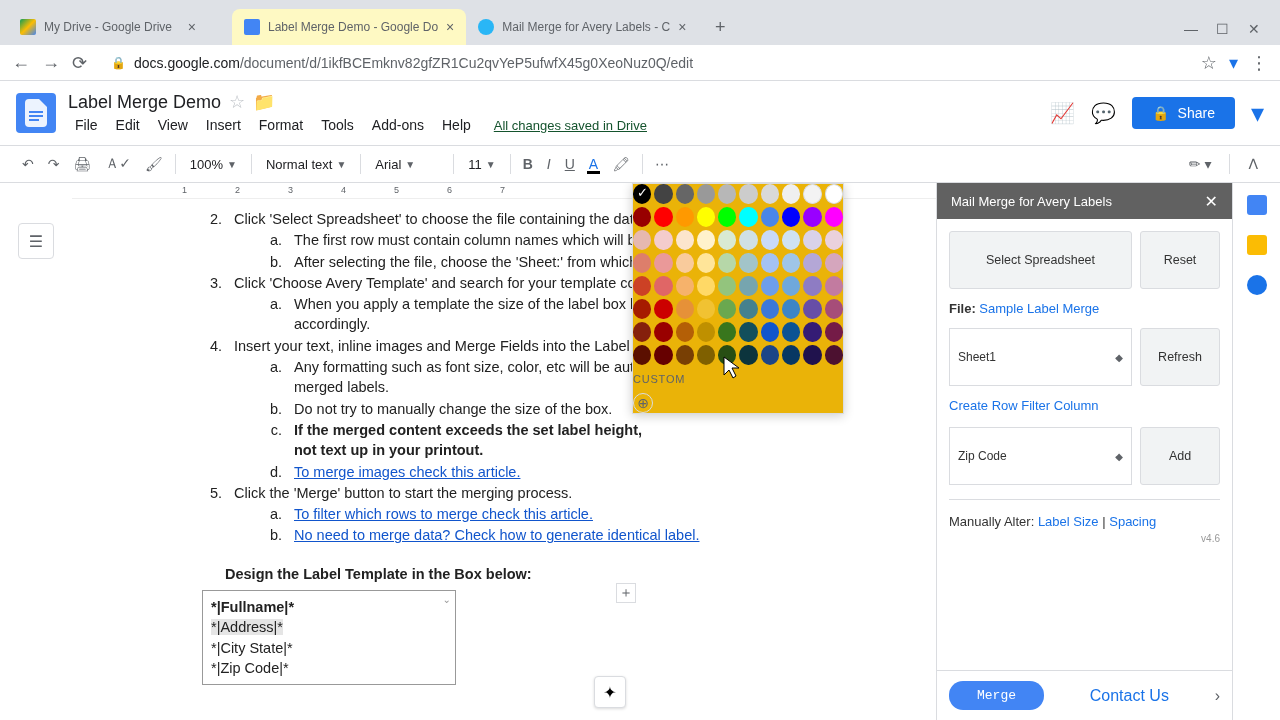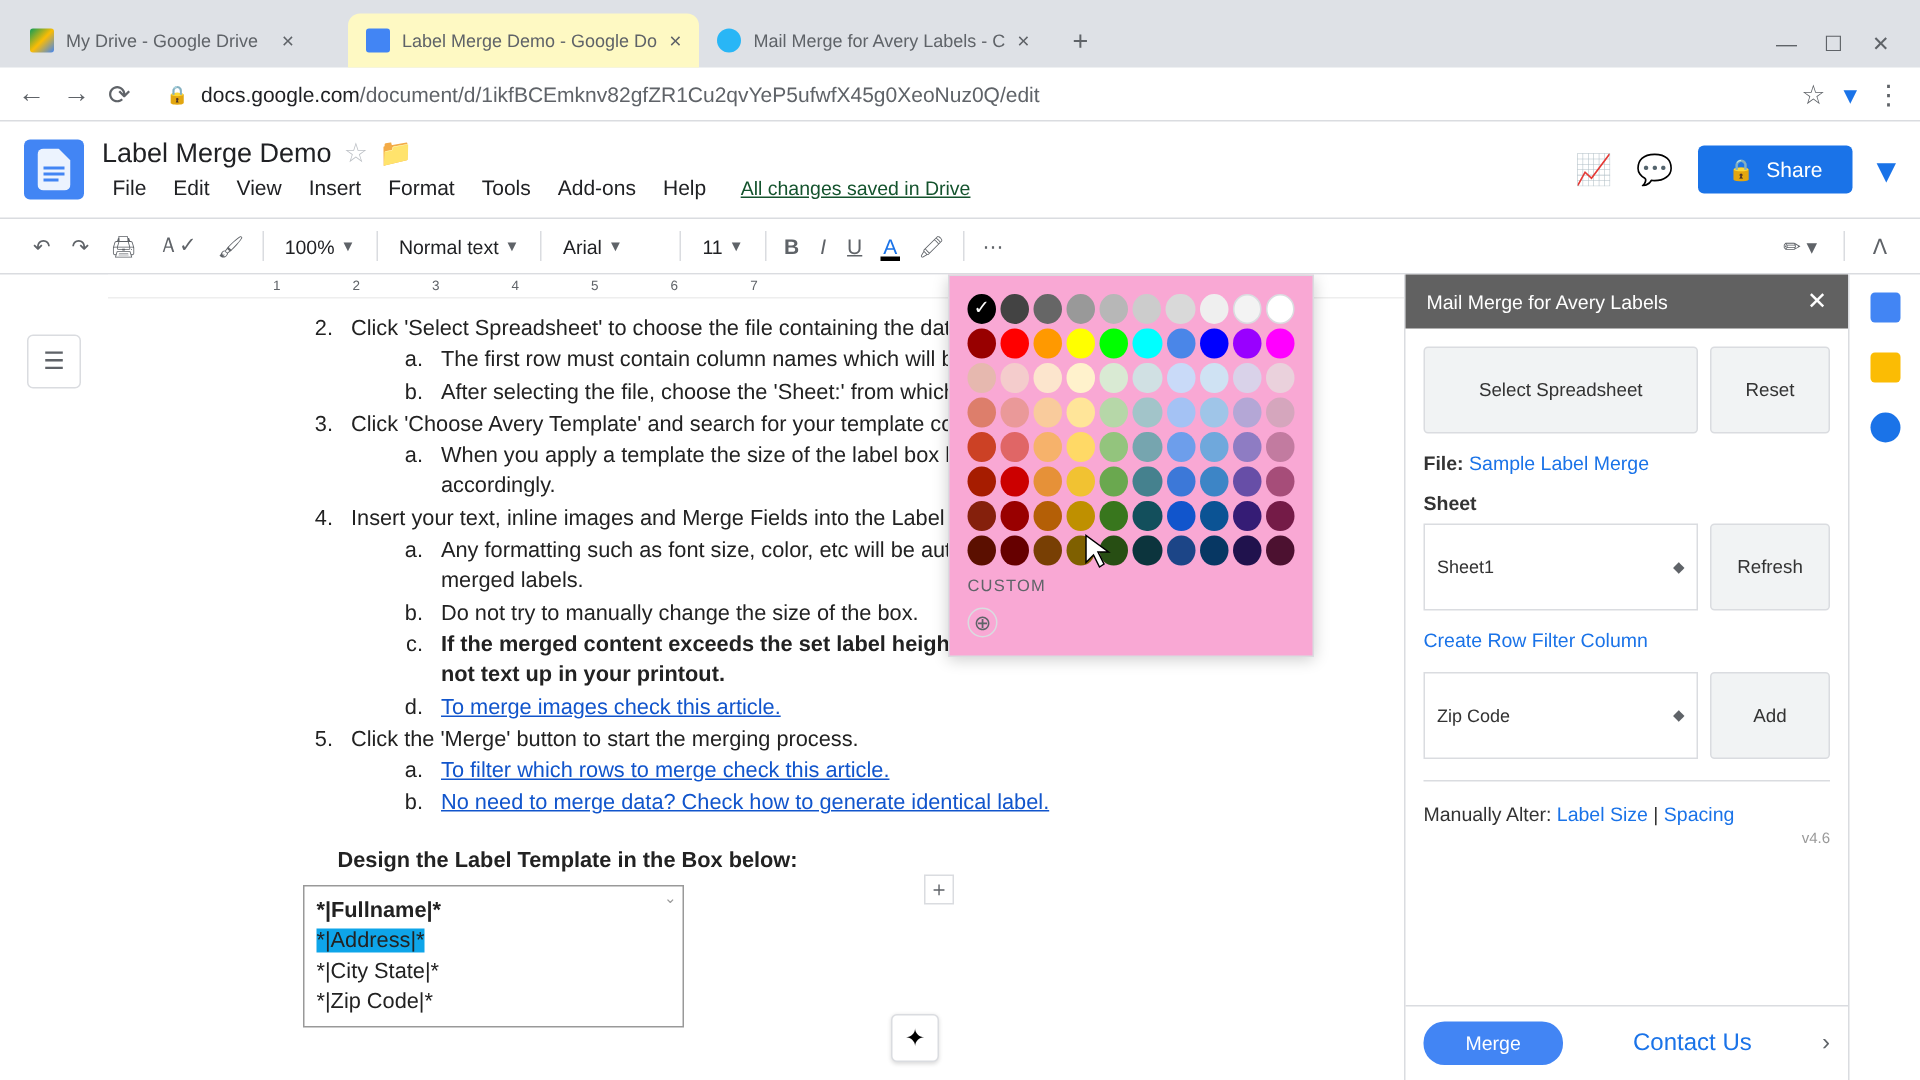--- a/index.html
+++ b/index.html
@@ -54,25 +54,25 @@
 .ruler { height: 16px; background: #fff; border-bottom: 1px solid #eee; position: relative; font-size: 9px; color: #5f6368; }
 .ruler-marks { position: absolute; left: 110px; top: 2px; display: flex; gap: 48px; }
 .doc-page { background: #fff; margin: 0 20px; padding: 10px 100px 20px 110px; font-size: 14.5px; line-height: 1.4; color: #222; }
 .doc-page ol { list-style-position: outside; }
 .doc-page ol > li { margin-left: 24px; padding-left: 8px; }
 .sublist { list-style-type: lower-alpha; margin-left: 28px; }
 .sublist li { padding-left: 6px; margin: 1px 0; }
 .doc-link { color: #1155cc; text-decoration: underline; }
 .section-head { font-weight: bold; margin-top: 18px; margin-left: 23px; }
 .label-box { border: 1px solid #999; width: 254px; margin-top: 6px; padding: 6px 8px; position: relative; }
-.label-box .field-hl { background: #0ea5e9; }
+.label-box .field-hl { background: #e5e5e5; }
 .label-corner { position: absolute; top: 2px; right: 4px; font-size: 10px; color: #999; }
 
 
-.color-popup { position: absolute; top: 0; left: 560px; width: 244px; background: #f9a8d4; border: 1px solid #dadce0; box-shadow: 0 2px 10px rgba(0,0,0,0.2); padding: 12px; z-index: 100; }
+.color-popup { position: absolute; top: 0; left: 560px; width: 212px; background: #eab308; border: 1px solid #dadce0; box-shadow: 0 2px 10px rgba(0,0,0,0.2); z-index: 100; }
 .color-row { display: flex; gap: 3px; margin-bottom: 3px; }
 .color-swatch { width: 20px; height: 20px; border-radius: 50%; cursor: pointer; position: relative; }
 .color-swatch.checked::after { content: '✓'; color: #fff; position: absolute; top: 1px; left: 4px; font-size: 13px; }
 .color-swatch.bordered { border: 1px solid #dadce0; }
 .custom-label { font-size: 11px; color: #5f6368; letter-spacing: 0.8px; margin: 8px 0; }
 .custom-add { width: 20px; height: 20px; border: 1px solid #dadce0; border-radius: 50%; display: flex; align-items: center; justify-content: center; color: #5f6368; font-size: 14px; }
 
 
 .addon-panel { width: 296px; border-left: 1px solid #dadce0; display: flex; flex-direction: column; }
 .addon-header { background: #616161; color: #fff; height: 36px; display: flex; align-items: center; padding: 0 14px; font-size: 13px; font-weight: 500; justify-content: space-between; }
@@ -80,21 +80,21 @@
 .addon-body { padding: 12px; font-size: 13px; color: #333; flex: 1; }
 .addon-row { display: flex; gap: 8px; margin-bottom: 12px; }
 .addon-btn { flex: 1; background: #f1f3f4; border: 1px solid #dadce0; border-radius: 3px; padding: 21px 0; text-align: center; font-size: 12.5px; cursor: pointer; }
 .addon-btn.full { width: 100%; }
 .addon-label { font-weight: bold; margin-bottom: 6px; font-size: 13px; }
 .addon-link { color: #1a73e8; cursor: pointer; }
 .addon-select { width: 100%; border: 1px solid #dadce0; padding: 6px 8px; font-size: 12px; background: #fff; display: flex; justify-content: space-between; align-items: center; }
 .addon-select .sel-arrow { font-size: 10px; color: #5f6368; }
 .addon-hr { border: none; border-top: 1px solid #dadce0; margin: 14px 0; }
 .addon-footer { border-top: 1px solid #dadce0; padding: 10px 12px; display: flex; align-items: center; justify-content: space-between; }
-.merge-btn { background: #4285f4; color: #fff; padding: 7px 28px; border-radius: 14px; font-size: 13px; }
+.merge-btn { background: #4285f4; color: #fff; padding: 7px 28px; border-radius: 14px; font-size: 13px; font-family: Liberation Mono, monospace; }
 .version { text-align: right; font-size: 10px; color: #999; margin-top: 4px; }
 
 
 .side-strip { width: 48px; border-left: 1px solid #dadce0; display: flex; flex-direction: column; align-items: center; padding-top: 12px; gap: 20px; }
 .side-icon { width: 20px; height: 20px; border-radius: 3px; }
 
 .cursor-overlay { position: absolute; top: 172px; left: 650px; z-index: 200; pointer-events: none; }
 .explore-btn { position: absolute; bottom: 12px; right: 310px; width: 32px; height: 32px; background: #fff; border: 1px solid #dadce0; border-radius: 4px; display: flex; align-items: center; justify-content: center; box-shadow: 0 1px 3px rgba(0,0,0,0.15); }
 .plus-fab { position: absolute; right: 300px; top: 400px; width: 20px; height: 20px; background: #fff; border: 1px solid #dadce0; display: flex; align-items: center; justify-content: center; font-size: 14px; color: #5f6368; }
 
@@ -404,21 +404,20 @@
     </div>
     <div class="addon-body">
       <div class="addon-row">
         <div class="addon-btn">Select Spreadsheet</div>
         <div class="addon-btn" style="flex:0 0 80px">Reset</div>
       </div>
       <div style="margin-bottom:12px">
         <b>File:</b>
         <span class="addon-link">Sample Label Merge</span>
       </div>
-      <div class="addon-label">Sheet</div>
       <div class="addon-row">
         <div class="addon-select">
           <span>Sheet1</span>
             <span class="sel-arrow">◆</span>
         </div>
         <div class="addon-btn" style="flex:0 0 80px">Refresh</div>
       </div>
       <div class="addon-link" style="display:block;margin-bottom:14px">Create Row Filter Column</div>
       <div class="addon-row">
         <div class="addon-select">

